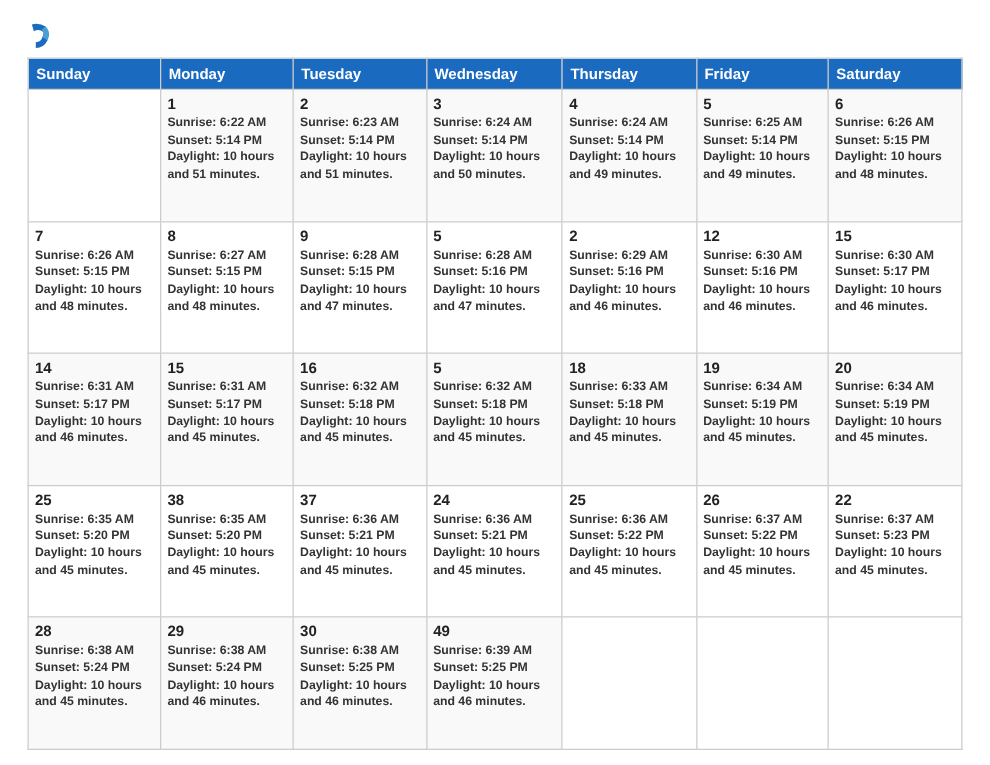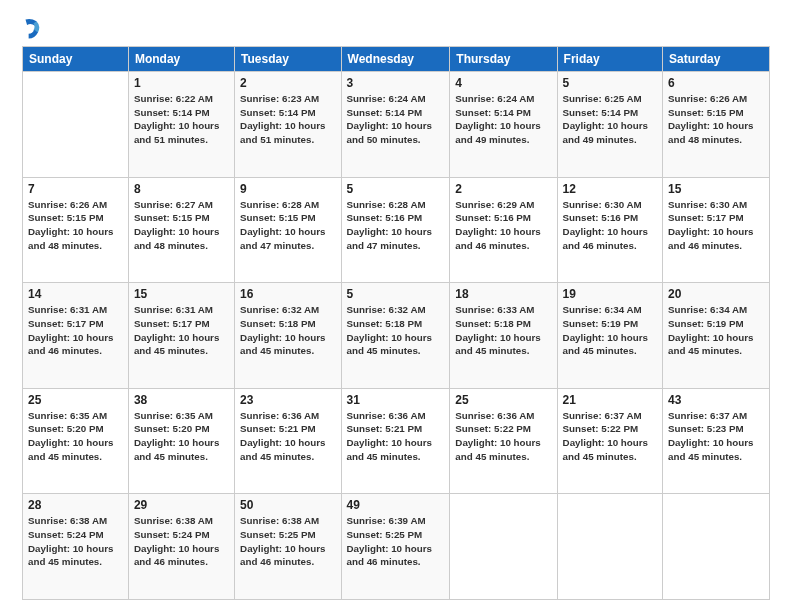--- a/index.html
+++ b/index.html
@@ -222,51 +222,51 @@
         <tr>
           <td>
             <span class="day-number">25</span>
             <div class="day-info">Sunrise: 6:35 AM<br>Sunset: 5:20 PM<br>Daylight: 10 hours and 45 minutes.</div>
           </td>
           <td>
             <span class="day-number">38</span>
             <div class="day-info">Sunrise: 6:35 AM<br>Sunset: 5:20 PM<br>Daylight: 10 hours and 45 minutes.</div>
           </td>
           <td>
-            <span class="day-number">23</span>
+            <span class="day-number">37</span>
             <div class="day-info">Sunrise: 6:36 AM<br>Sunset: 5:21 PM<br>Daylight: 10 hours and 45 minutes.</div>
           </td>
           <td>
-            <span class="day-number">31</span>
+            <span class="day-number">24</span>
             <div class="day-info">Sunrise: 6:36 AM<br>Sunset: 5:21 PM<br>Daylight: 10 hours and 45 minutes.</div>
           </td>
           <td>
             <span class="day-number">25</span>
             <div class="day-info">Sunrise: 6:36 AM<br>Sunset: 5:22 PM<br>Daylight: 10 hours and 45 minutes.</div>
           </td>
           <td>
-            <span class="day-number">21</span>
+            <span class="day-number">26</span>
             <div class="day-info">Sunrise: 6:37 AM<br>Sunset: 5:22 PM<br>Daylight: 10 hours and 45 minutes.</div>
           </td>
           <td>
-            <span class="day-number">43</span>
+            <span class="day-number">22</span>
             <div class="day-info">Sunrise: 6:37 AM<br>Sunset: 5:23 PM<br>Daylight: 10 hours and 45 minutes.</div>
           </td>
         </tr>
         <tr>
           <td>
             <span class="day-number">28</span>
             <div class="day-info">Sunrise: 6:38 AM<br>Sunset: 5:24 PM<br>Daylight: 10 hours and 45 minutes.</div>
           </td>
           <td>
             <span class="day-number">29</span>
             <div class="day-info">Sunrise: 6:38 AM<br>Sunset: 5:24 PM<br>Daylight: 10 hours and 46 minutes.</div>
           </td>
           <td>
-            <span class="day-number">50</span>
+            <span class="day-number">30</span>
             <div class="day-info">Sunrise: 6:38 AM<br>Sunset: 5:25 PM<br>Daylight: 10 hours and 46 minutes.</div>
           </td>
           <td>
             <span class="day-number">49</span>
             <div class="day-info">Sunrise: 6:39 AM<br>Sunset: 5:25 PM<br>Daylight: 10 hours and 46 minutes.</div>
           </td>
           <td class="empty-cell"></td>
           <td class="empty-cell"></td>
           <td class="empty-cell"></td>
         </tr>

